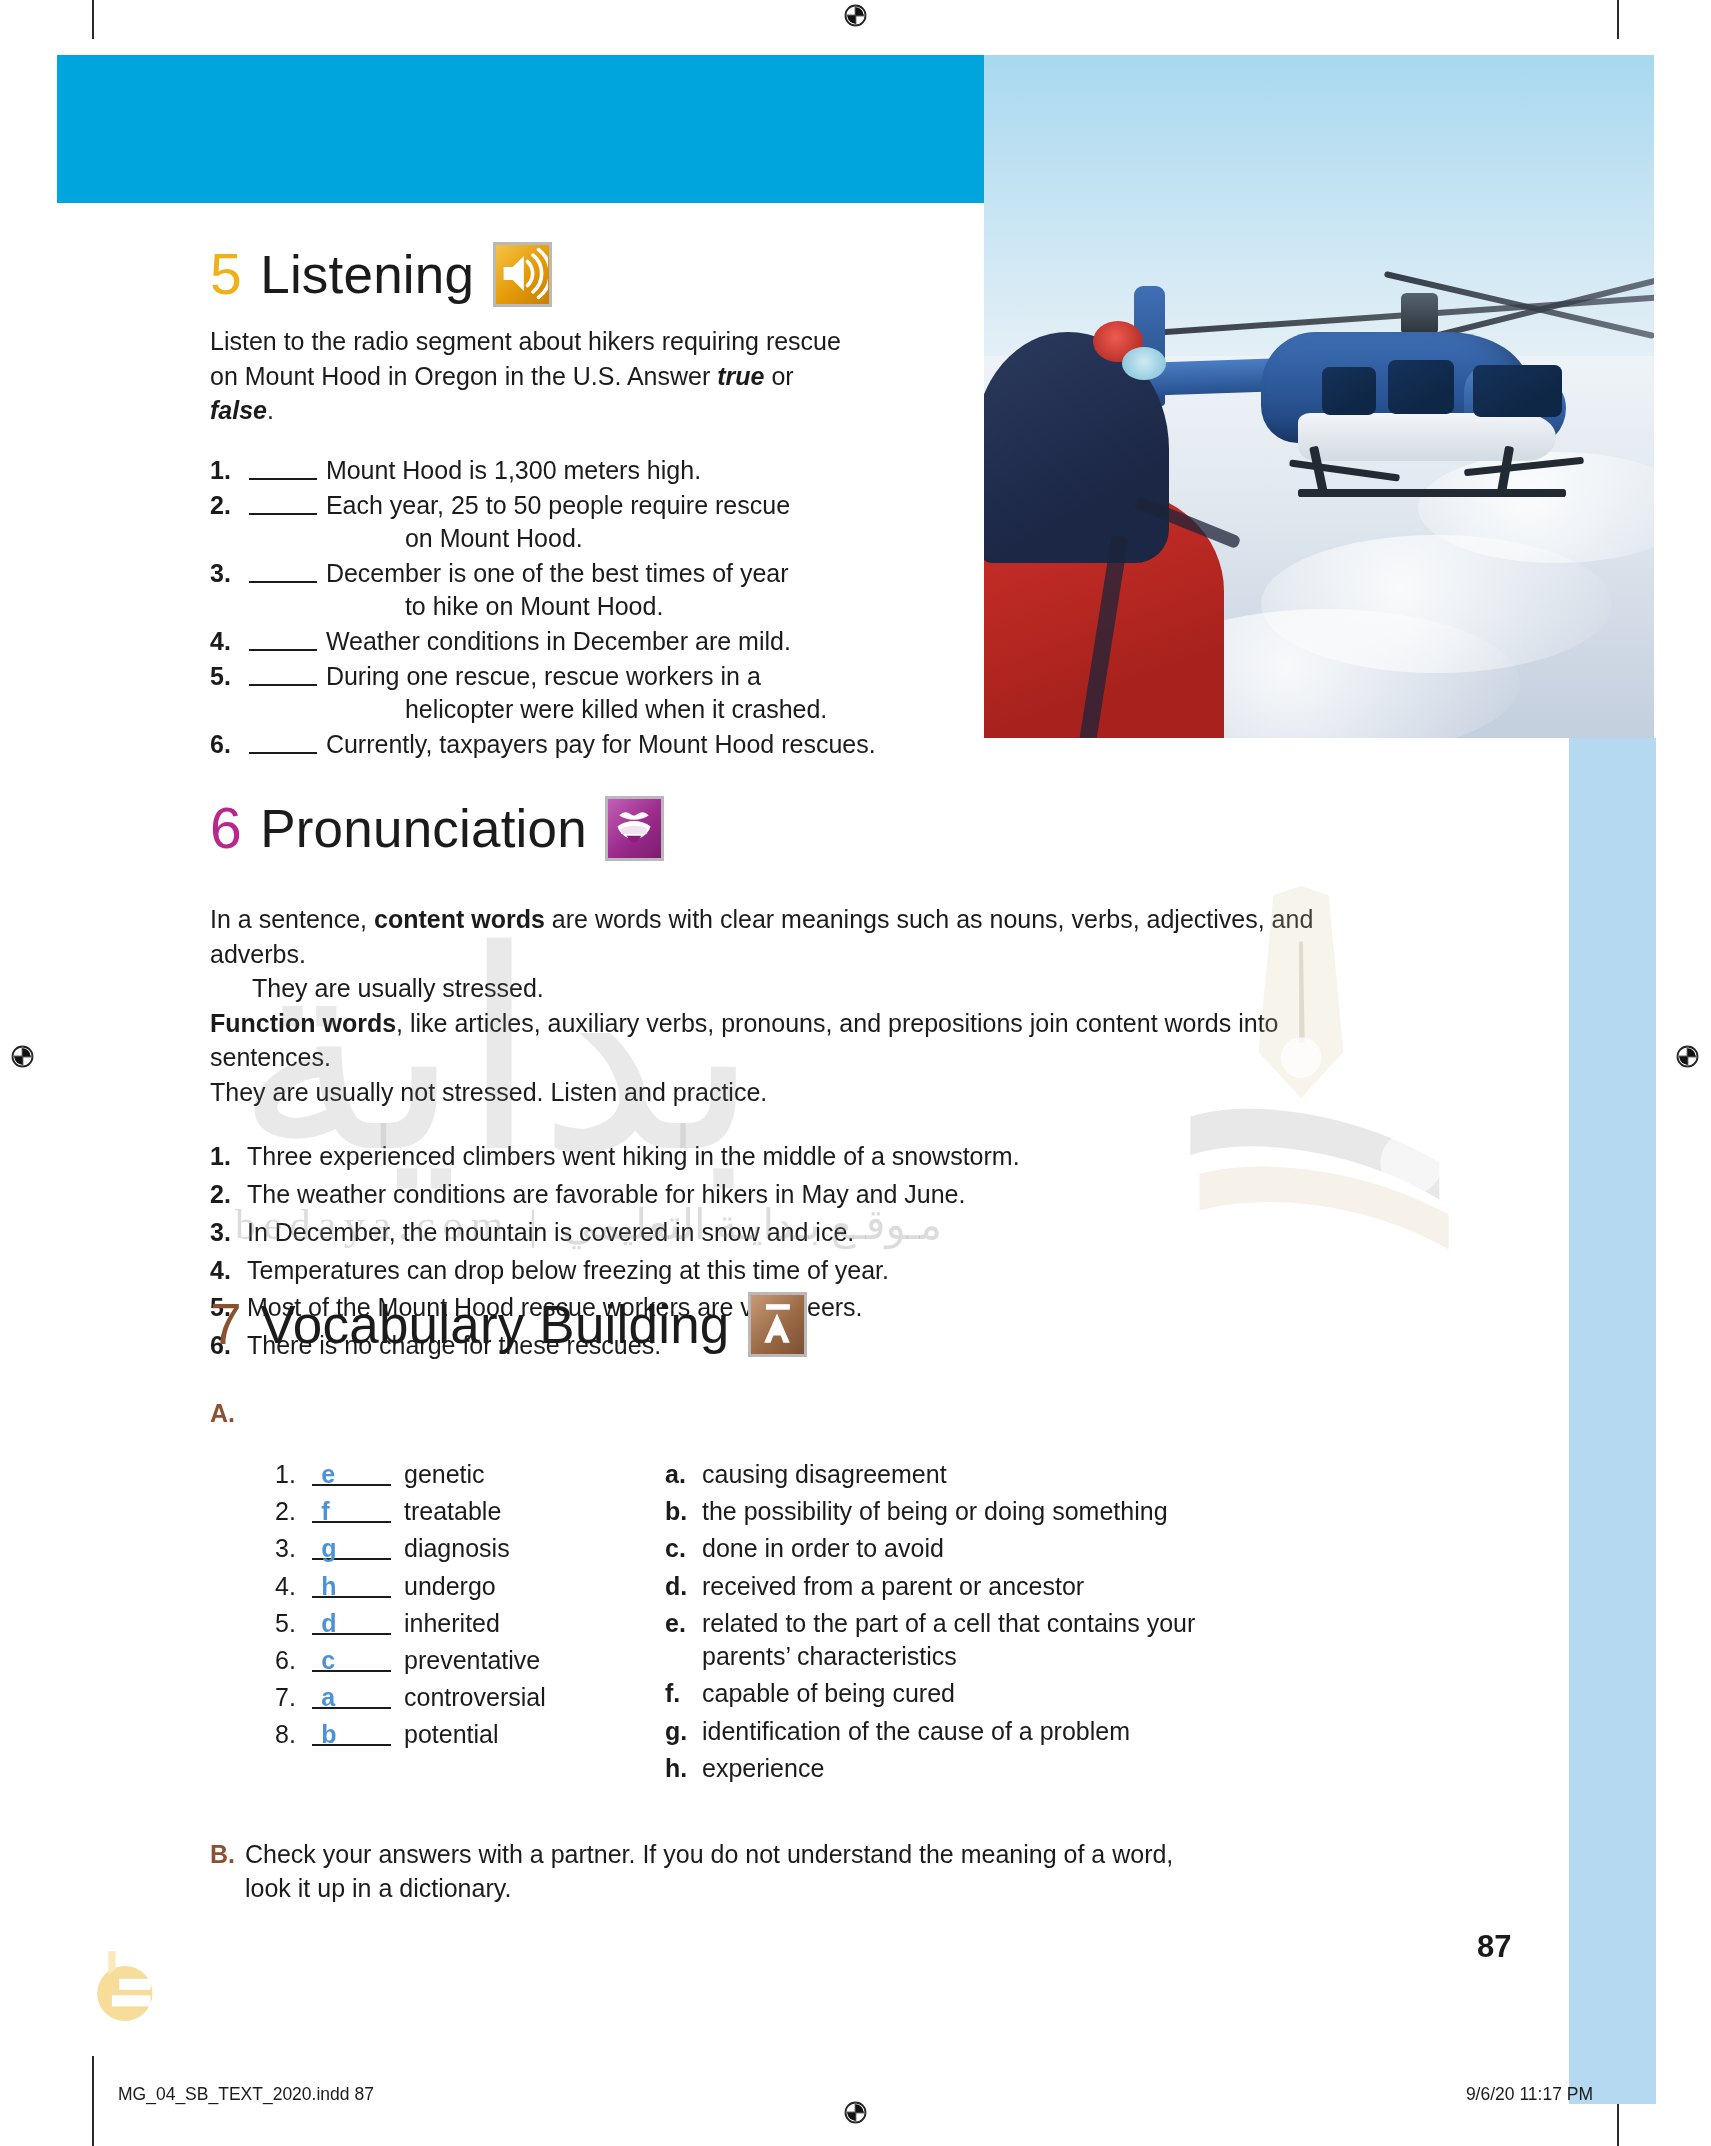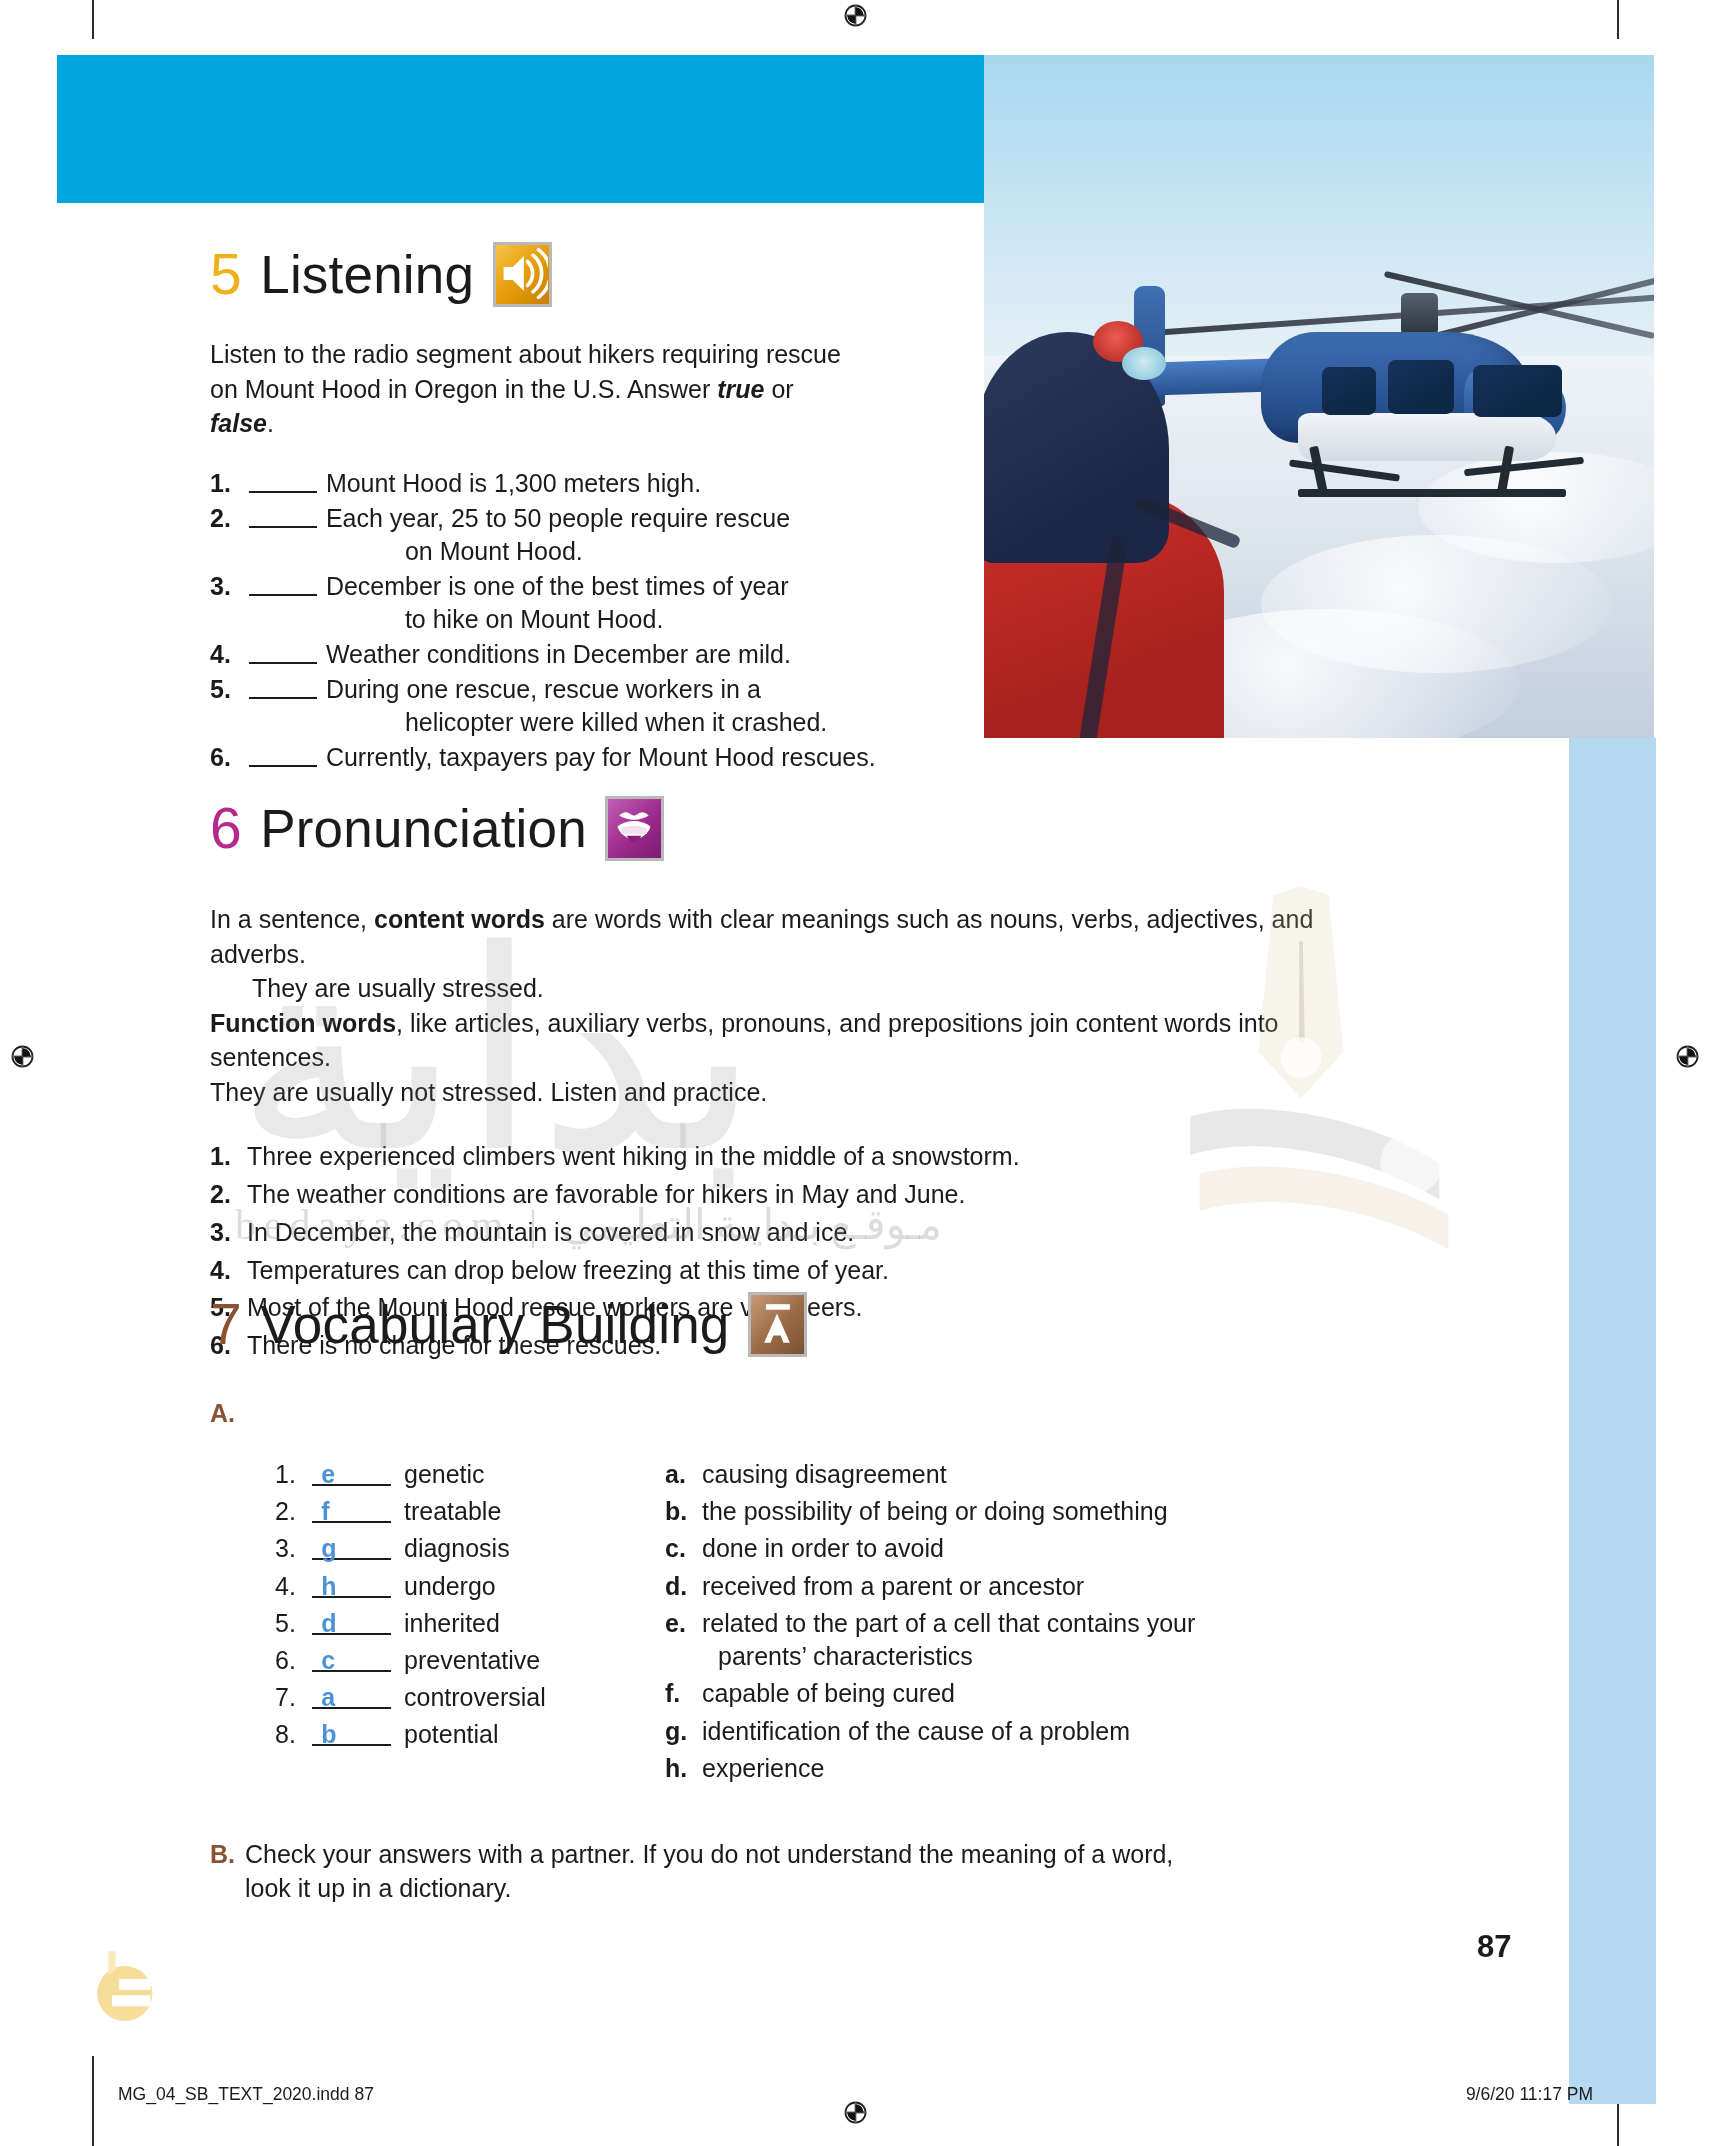--- a/index.html
+++ b/index.html
@@ -272,21 +272,21 @@
   .vcol-right { width: 646px; }
   .drow {
     display: flex;
     font-size: 25px;
     line-height: 1.34;
     color: #1b1b1b;
     margin-bottom: 3.7px;
   }
   .dlet { width: 37px; flex: none; font-weight: 700; }
   .dtext { display: block; }
-  .dtext .ind2 { display: block; margin-left: 16px; }
+  .dtext .ind2 { display: block; }
 
   .ab-row {
     display: flex;
     font-size: 25px;
     line-height: 1.36;
     color: #1b1b1b;
   }
   .ab-let {
     width: 35px; flex: none;
     color: #8a5231;
@@ -453,21 +453,21 @@
         <span class="sec-icon icon-audio">
           <svg width="52" height="57" viewBox="0 0 56 62">
             <path d="M8 24 L18 24 L30 12 L30 50 L18 38 L8 38 Z" fill="#ffffff"></path>
             <path d="M34 18 A18 18 0 0 1 34 44" fill="none" stroke="#fff" stroke-width="4" stroke-linecap="round"></path>
             <path d="M40 11 A26 26 0 0 1 40 51" fill="none" stroke="#fff" stroke-width="4" stroke-linecap="round"></path>
             <path d="M46 5 A33 33 0 0 1 46 57" fill="none" stroke="#fff" stroke-width="4" stroke-linecap="round"></path>
           </svg>
         </span>
       </div>
 
-      <div class="body-text" style="margin-top:30px;width:646px;">
+      <div class="body-text" style="margin-top:17px;width:646px;">
         <span>Listen to the radio segment about hikers requiring rescue on Mount Hood in Oregon in the U.S. Answer </span><span class="bolditalic">true</span><span> or </span><span class="bolditalic">false</span><span>.</span>
       </div>
 
       <ul class="qlist" style="margin-top:26px;">
         <li class="qrow">
           <span class="qnum">1.</span>
           <span class="blankline"></span>
           <span class="qtext">Mount Hood is 1,300 meters high.</span>
         </li>
         <li class="qrow">

